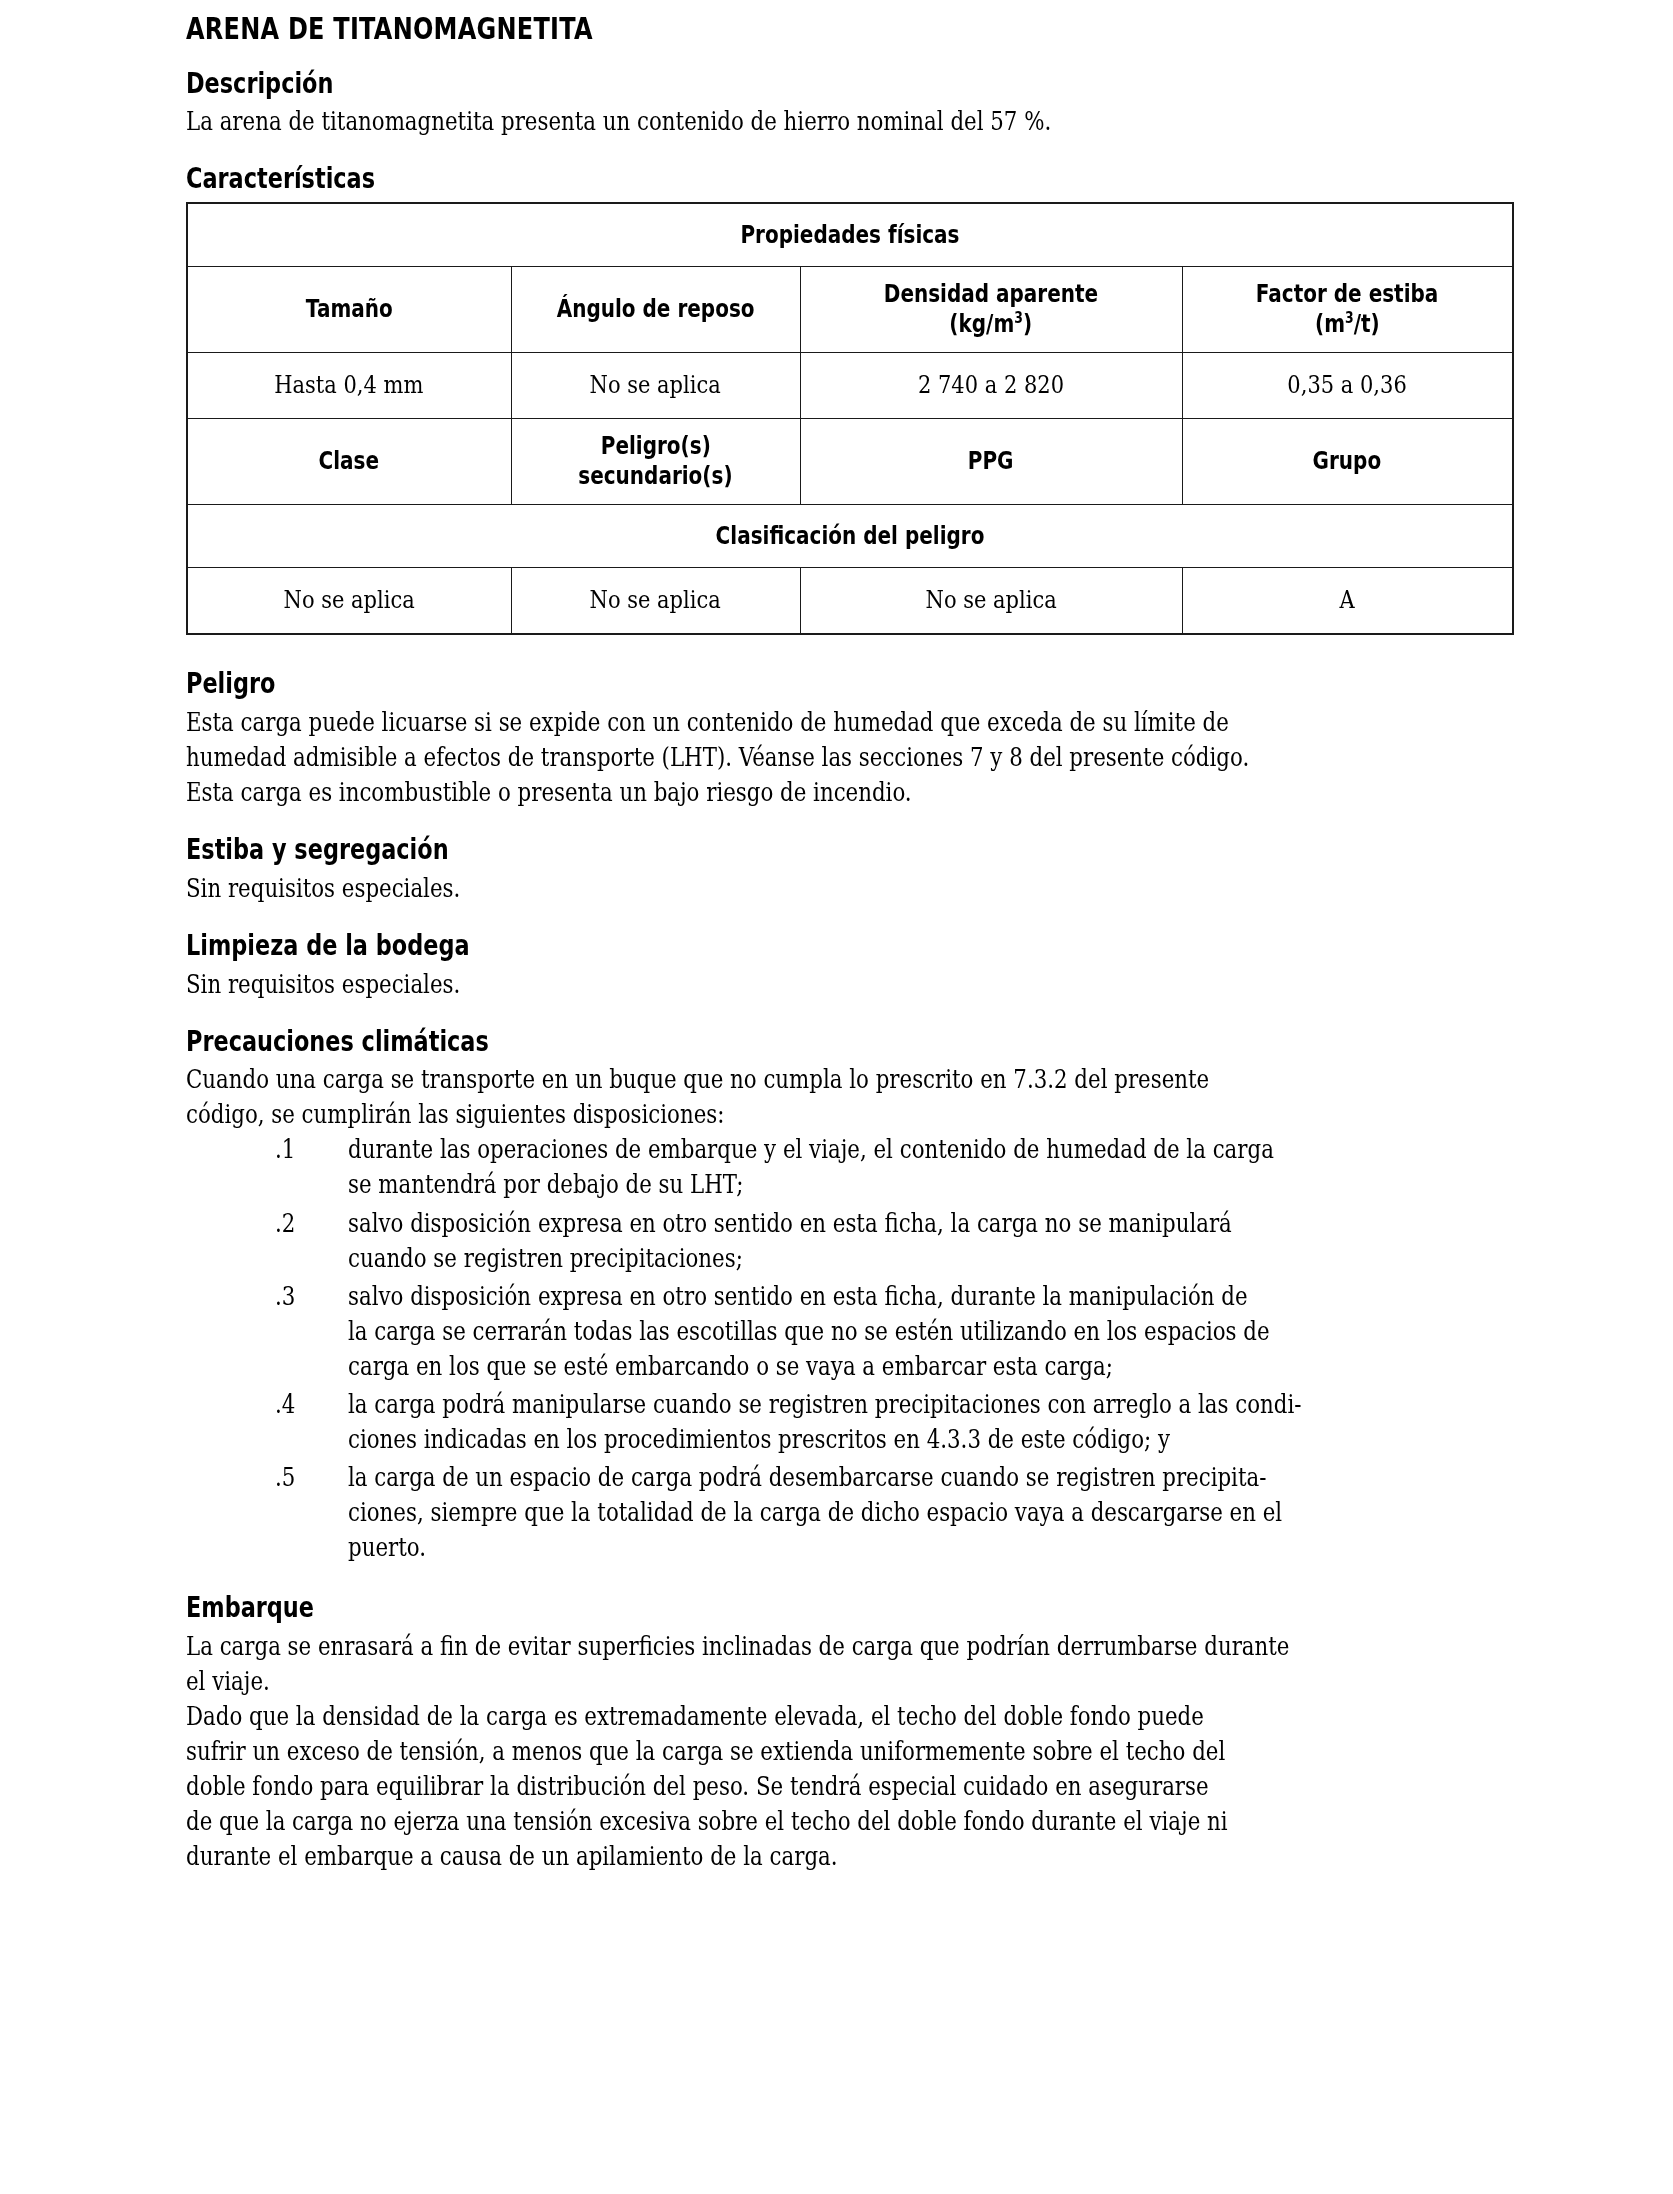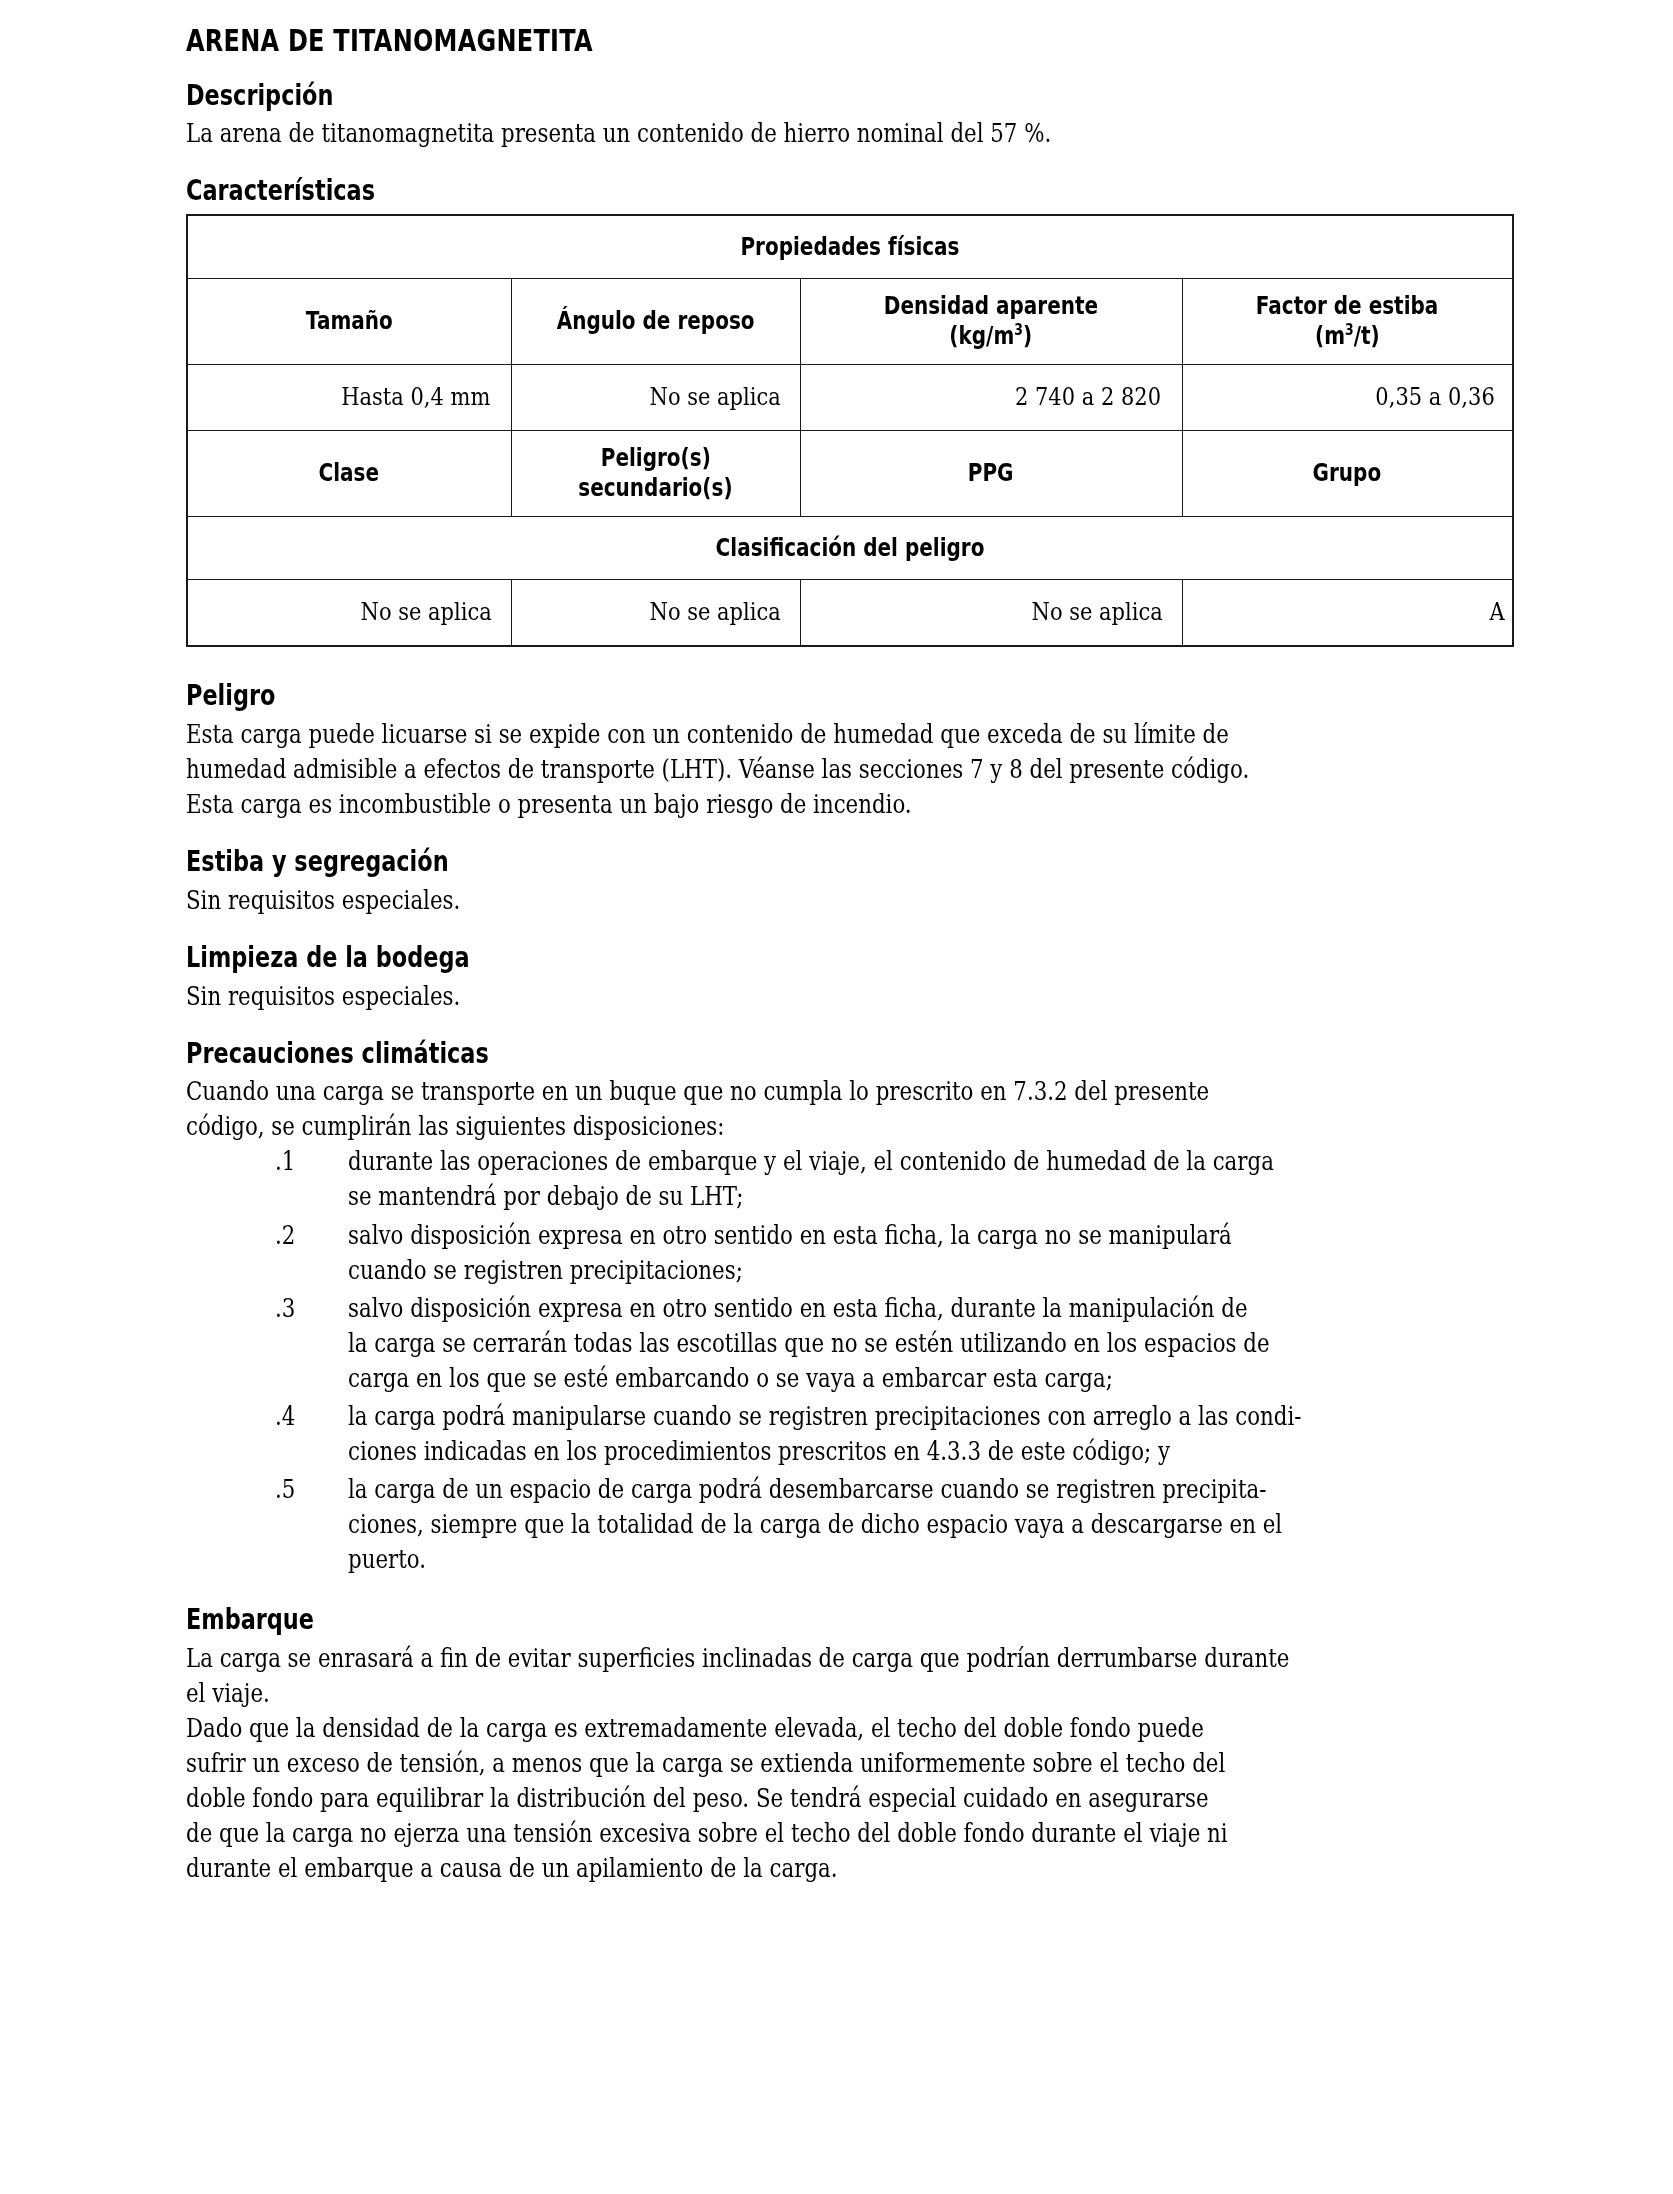--- a/index.html
+++ b/index.html
@@ -13,21 +13,21 @@
     font-family: "Liberation Sans", sans-serif;
     color: #000000;
     -webkit-font-smoothing: antialiased;
   }
 
   .page {
     position: relative;
     width: 1673px;
     height: 2194px;
     box-sizing: border-box;
-    padding: 24px 162px 0 186px;
+    padding: 12px 162px 0 186px;
   }
 
   
   .doc-title {
     font-family: "DejaVu Sans", sans-serif;
     font-weight: bold;
     font-size: 30px;
     letter-spacing: 0.3px;
     line-height: 1.12;
     margin: 0 0 22px 0;
@@ -77,21 +77,20 @@
   }
   .props-table .band {
     height: 62px;
     margin-top: 32px;
   }
   .props-table .hdr {
     height: 85px;
   }
   .props-table .datarow td {
     height: 65px;
-    text-align: right;
   }
 
   .th-text {
     font-family: "DejaVu Sans", sans-serif;
     font-weight: bold;
     font-size: 25px;
     line-height: 30px;
     display: inline-block;
     transform: scaleX(0.80);
   }

